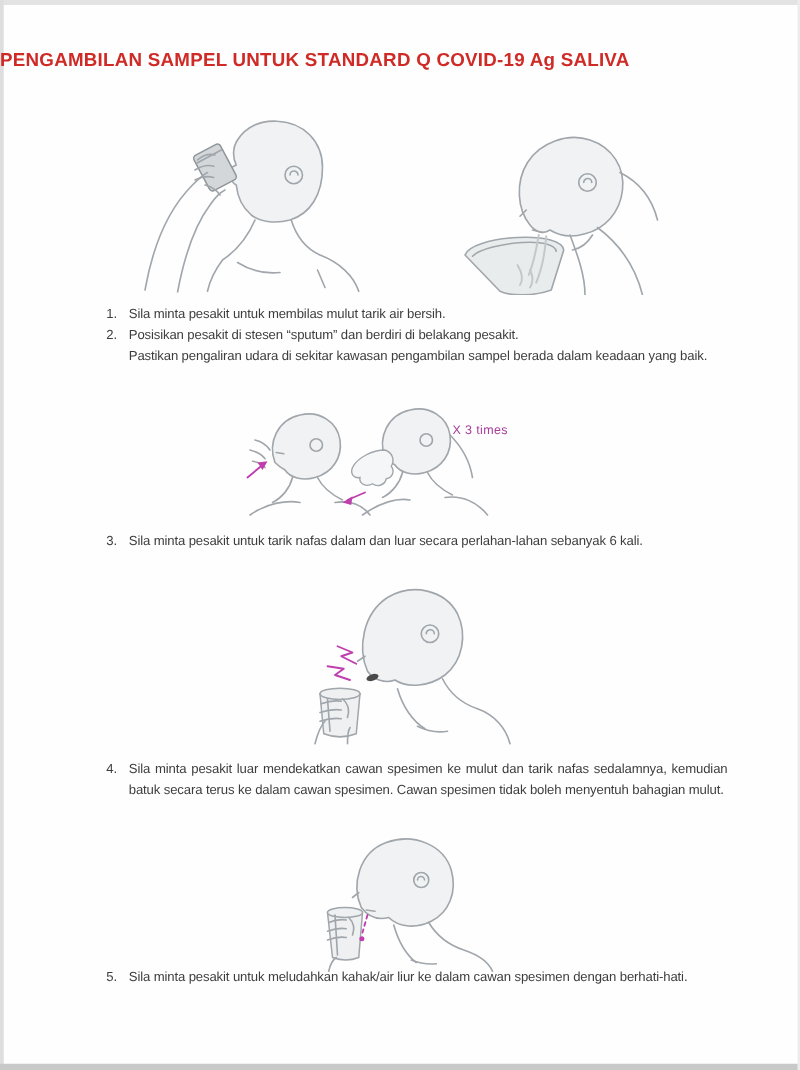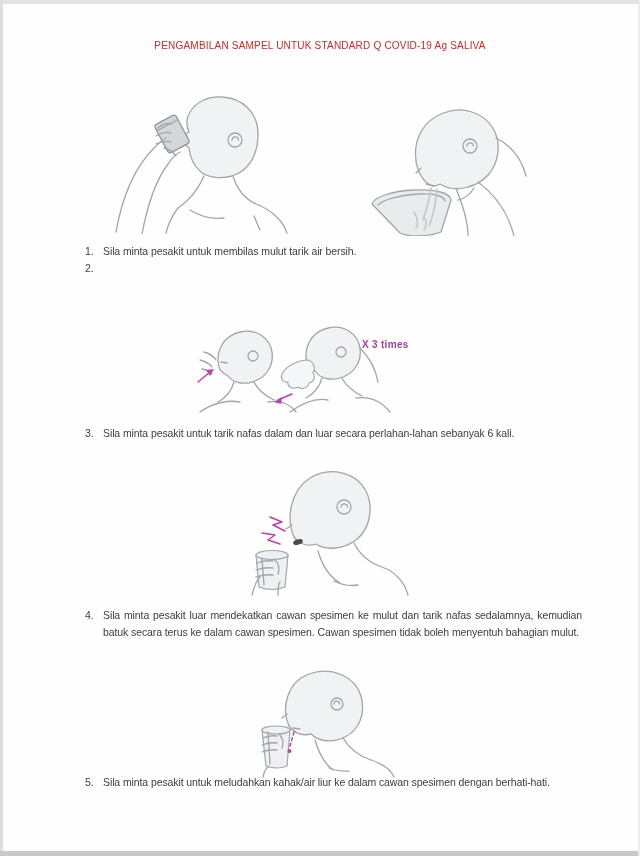--- a/index.html
+++ b/index.html
@@ -7,36 +7,36 @@
     position:relative; width:640px; height:856px; background:#fefefe;
     font-family:"Liberation Sans", sans-serif; color:#3d3d3d; overflow:hidden;
   }
   .edge-top    { position:absolute; top:0; left:0; right:0; height:4px; background:#e3e3e3; }
   .edge-left   { position:absolute; top:0; left:0; bottom:0; width:3px; background:#dedede; }
   .edge-bottom { position:absolute; left:0; right:0; bottom:0; height:5px; background:#c9c9c9; }
   .edge-right  { position:absolute; top:0; right:0; bottom:0; width:2px; background:#ececec; }
 
   .title {
     position:absolute; top:40px; left:0; width:100%; margin:0;
-    text-align:center; font-size:10px; font-weight:normal;
+    font-size:15px; font-weight:bold;
     color:#cf2a26; letter-spacing:0.2px;
   }
 
   .step {
     position:absolute; left:85px; width:497px; display:flex;
     font-size:10.5px; line-height:17px; letter-spacing:-0.1px;
   }
   .step .num { width:18px; flex:none; }
   .step .txt { flex:1; text-align:justify; }
   .step .txt .note { text-align:justify; }
 
   .fig { position:absolute; margin:0; padding:0; }
   .x3-label {
     position:absolute; left:362px; top:339px;
-    font-size:10px; font-weight:bold; color:#a83f9b; letter-spacing:0.3px;
+    font-size:10px; font-weight:normal; color:#a83f9b; letter-spacing:0.3px;
   }
 
   
   svg .ln   { stroke:#a0a6ab; stroke-width:1.3; fill:none; stroke-linecap:round; stroke-linejoin:round; }
   svg .head { stroke:#a0a6ab; stroke-width:1.3; fill:#f0f2f3; stroke-linecap:round; stroke-linejoin:round; }
   svg .cupdark  { stroke:#8f969b; stroke-width:1.2; fill:#d3d7d9; }
   svg .cuplight { stroke:#a0a6ab; stroke-width:1.2; fill:#eef0f1; }
   svg .bin  { stroke:#a0a6ab; stroke-width:1.3; fill:#e9ecec; stroke-linejoin:round; }
   svg .puff { stroke:#a0a6ab; stroke-width:1.1; fill:#f5f6f7; }
   svg .wat  { stroke:#c3c8ca; stroke-width:1.6; fill:none; stroke-linecap:round; }
@@ -97,20 +97,22 @@
     </svg>
   </figure>
 
   <div class="step" style="top:243px;">
     <span class="num">1.</span>
     <div class="txt">Sila minta pesakit untuk membilas mulut tarik air bersih.</div>
   </div>
   <div class="step" style="top:260px;">
     <span class="num">2.</span>
     <div class="txt">
+      <div>Posisikan pesakit di stesen “sputum” dan berdiri di belakang pesakit.</div>
+      <div class="note">Pastikan pengaliran udara di sekitar kawasan pengambilan sampel berada dalam keadaan yang baik.</div>
     </div>
   </div>
 
   <figure class="fig" style="left:190px; top:314px;">
     <svg width="215" height="102" viewBox="0 0 215 102">
       <path class="head" d="M30,56 C24,40 32,22 50,18 C66,14 80,24 82,38 C84,52 76,64 62,68 C52,71 42,68 38,62 C34,60 32,58 30,56 Z"></path>
       <circle class="ln" cx="63" cy="42" r="5"></circle>
       <path class="ln" d="M31,48 l6,1"></path>
       <path class="ln" d="M14,38 q8,2 12,8"></path>
       <path class="ln" d="M10,46 q8,2 12,7"></path>

